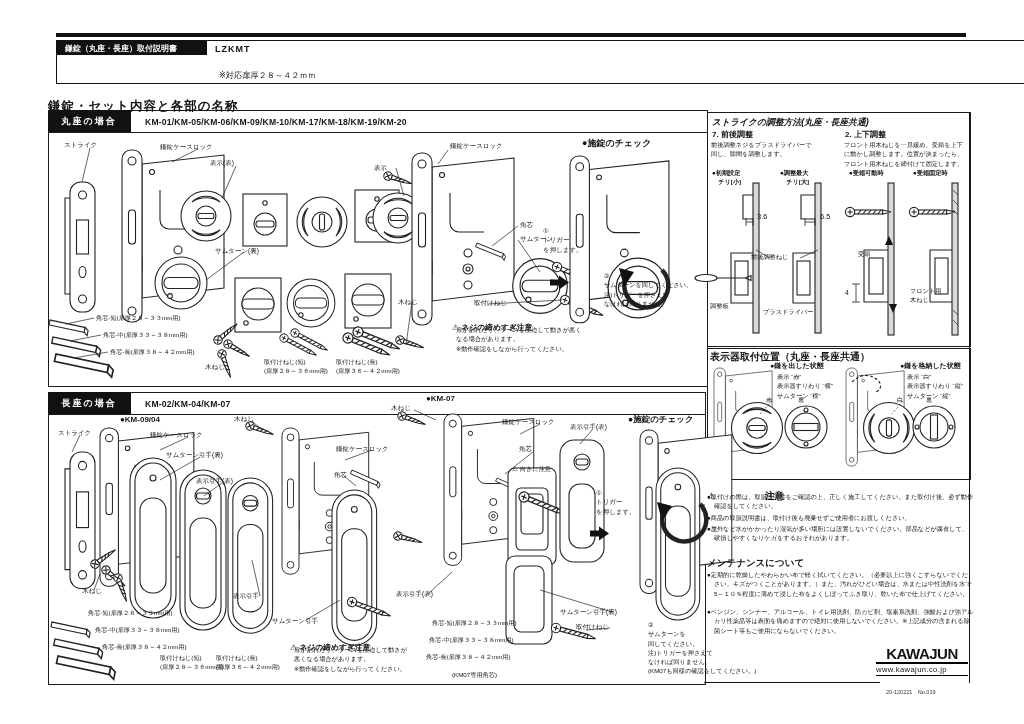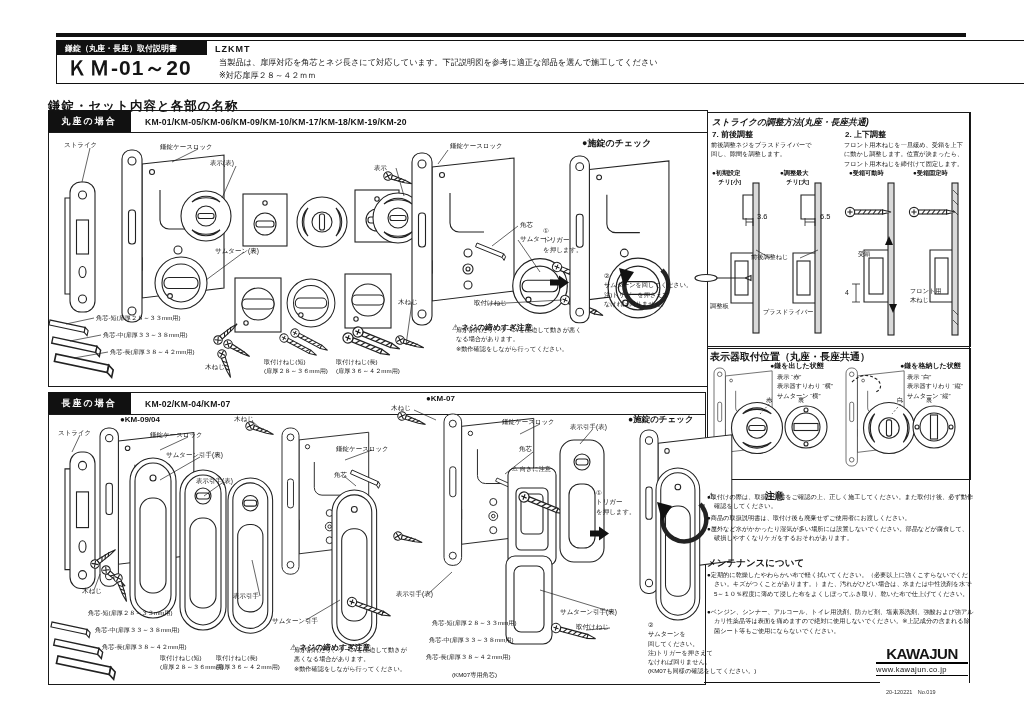--- a/index.html
+++ b/index.html
@@ -35,22 +35,20 @@
 </head>
 <body>
 
 <div class="rule" style="left:56px;top:33px;width:910px;height:3.6px;"></div>
 <div class="rule" style="left:969px;top:112px;width:1.2px;height:571px;"></div>
 <div class="rule" style="left:704px;top:682px;width:176px;height:1.2px;"></div>
 
 <div class="hdrbox">
   <div class="hdrstrip">鎌錠（丸座・長座）取付説明書</div>
   <div class="abs b" style="left:158px;top:3px;font-size:9px;letter-spacing:1px;">LZKMT</div>
-  <div class="kmtitle">ＫＭ-01～20</div>
-  <div class="abs" style="left:162px;top:16px;font-size:8.2px;">当製品は、扉厚対応を角芯とネジ長さにて対応しています。下記説明図を参考に適正な部品を選んで施工してください</div>
   <div class="abs" style="left:162px;top:29px;font-size:8.2px;">※対応扉厚２８～４２ｍｍ</div>
 </div>
 <div class="lb b" style="left:48px;top:98px;font-size:12.5px;letter-spacing:1px;">鎌錠・セット内容と各部の名称</div>
 
 <div class="panel" style="left:48px;top:110px;width:658px;height:275px;">
   <div class="panel-hdr"></div>
   <div class="tab">丸座の場合</div>
   <div class="models">KM-01/KM-05/KM-06/KM-09/KM-10/KM-17/KM-18/KM-19/KM-20</div>
 </div>
 

